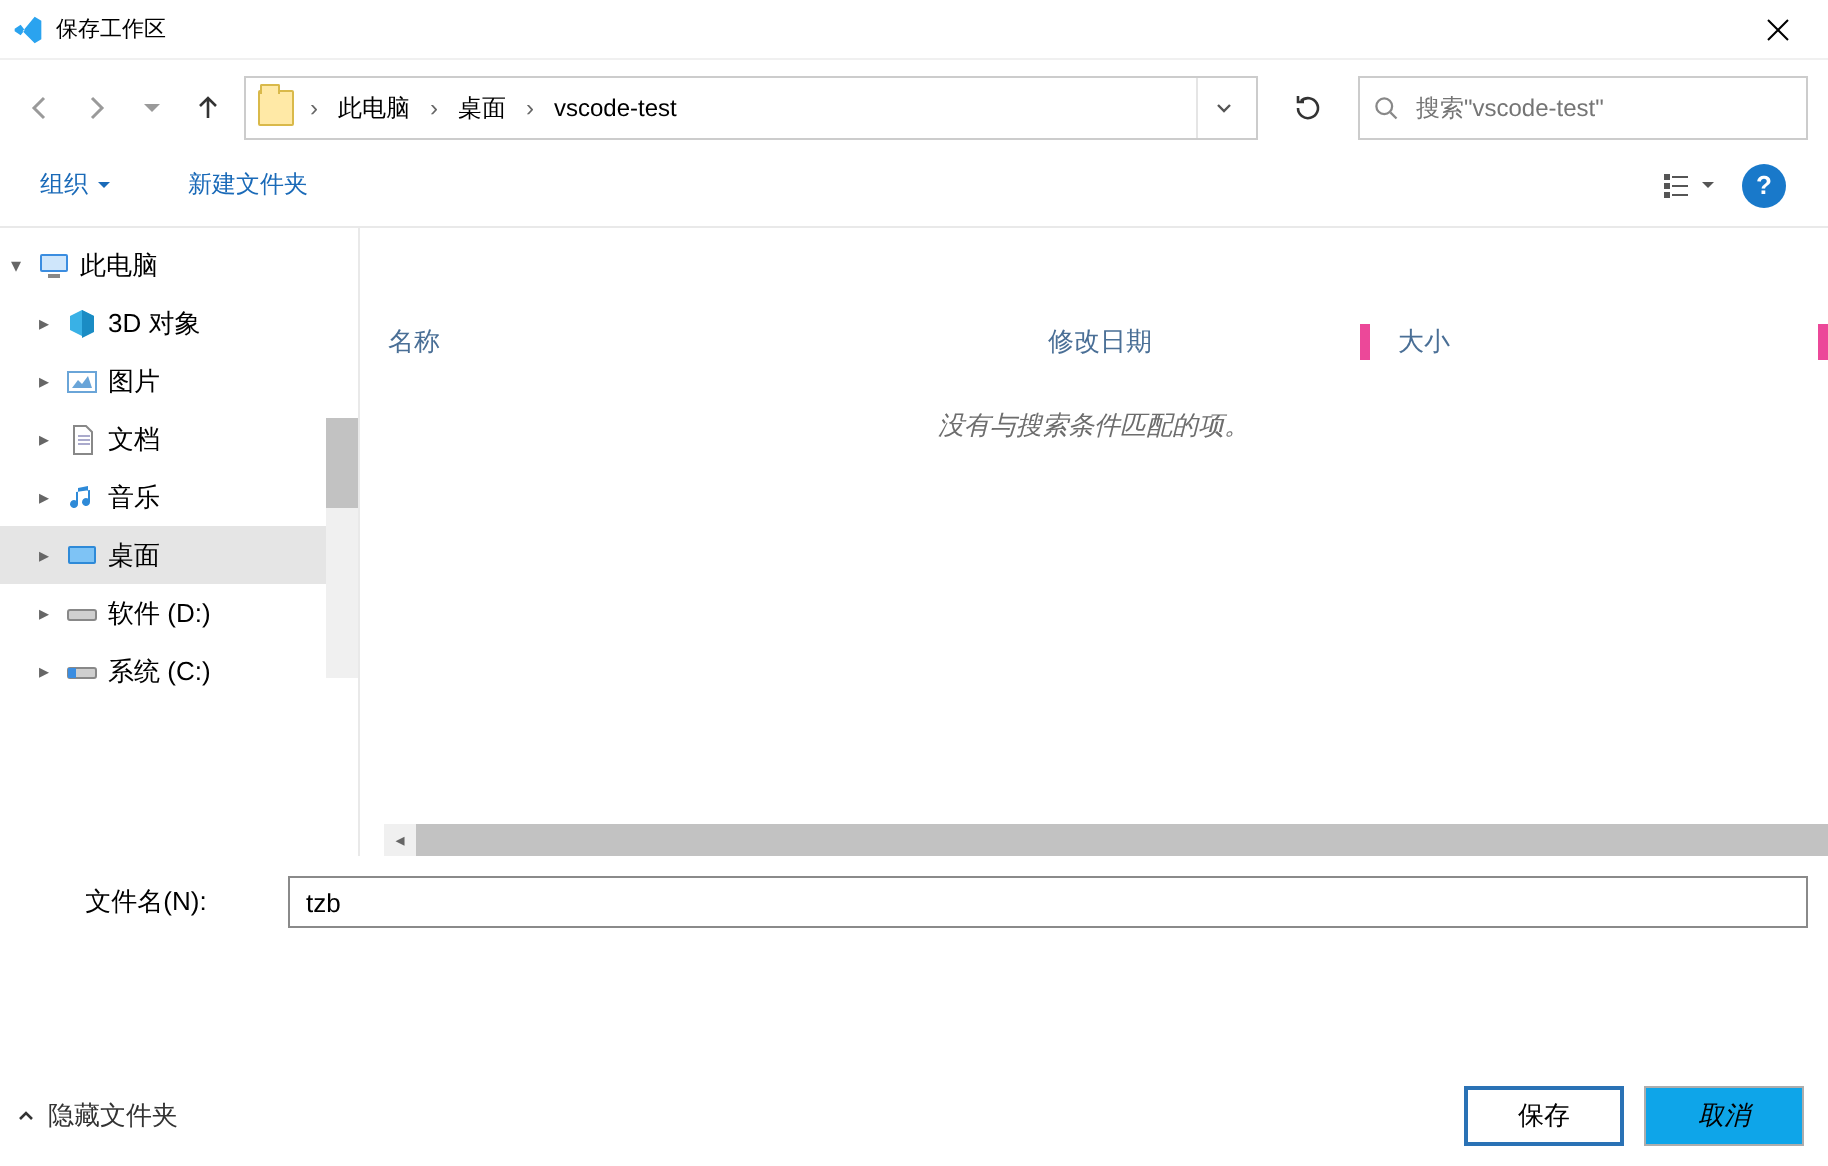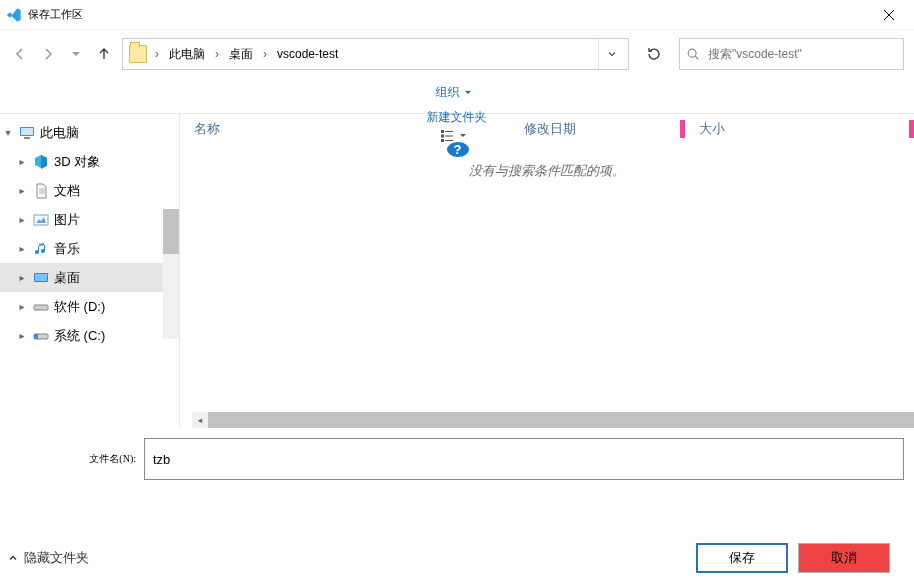--- a/index.html
+++ b/index.html
@@ -20,21 +20,21 @@
   .addrbar .folder-ico::before { content:""; position:absolute; top:-4px; left:0; width:8px; height:4px; background:#ffe9a6; border:1px solid #d9b94a; border-bottom:none; border-radius:1px 1px 0 0; }
   .crumbs { display:flex; align-items:center; gap:2px; padding-left:2px; flex:1; }
   .crumb { padding:4px 6px; }
   .crumb-sep { color:#666; padding:0 2px; }
   .addr-dd { width:26px; height:100%; display:flex; align-items:center; justify-content:center; border-left:1px solid #e5e5e5; color:#555;}
   .refresh { width:34px; height:32px; display:flex; align-items:center; justify-content:center; font-size:14px; }
   .searchbox { width:225px; height:32px; border:1px solid #ccc; display:flex; align-items:center; padding:0 6px; gap:6px; color:#777; }
   .searchbox input { border:none; outline:none; flex:1; font-size:12px; color:#777; }
 
   
-  .toolrow { display:flex; align-items:center; padding:0 21px 8px 14px; height:34px; border-bottom:1px solid #e9e9e9;flex-direction:column; }
+  .toolrow { display:flex; align-items:center; padding:0 21px 8px 14px; height:34px; border-bottom:1px solid #e9e9e9; }
   .toolbtn { color:#1a6ab8; padding:4px 6px; display:flex; align-items:center; gap:4px; }
   .spacer { flex:1; }
   .viewbtn { width:36px; height:24px; display:flex; align-items:center; justify-content:center; gap:2px; color:#333; }
   .help { width:22px; height:22px; border-radius:50%; background:#1979ca; color:#fff; display:flex; align-items:center; justify-content:center; font-size:13px; font-weight:bold; margin-left:8px;}
 
   
   .split { display:flex; height:314px; }
   .tree { width:180px; border-right:1px solid #e9e9e9; padding-top:4px; overflow:hidden; position:relative; }
   .tree-row { display:flex; align-items:center; height:29px; padding-left:2px; gap:4px; }
   .tree-row.depth1 { padding-left:16px; }
@@ -42,43 +42,43 @@
   .exp { width:12px; text-align:center; color:#666; font-size:9px; }
   .exp.down::before { content:"▾"; font-size:10px; }
   .exp.right::before { content:"▸"; font-size:10px; }
   .tico { width:18px; height:18px; display:flex; align-items:center; justify-content:center; }
   .tlabel { font-size:13px; }
 
   .tree-scroll-track { position:absolute; right:0; top:95px; width:16px; height:130px; background:#f0f0f0; }
   .tree-scroll-thumb { position:absolute; left:0; top:0; right:0; height:45px; background:#c2c2c2; }
 
   .filepane { flex:1; display:flex; flex-direction:column; position:relative; }
-  .cols { display:flex; height:30px; align-items:center; }
+  .cols { display:flex; height:30px; align-items:center;margin-top:42px; }
   .col { padding:0 14px; color:#4a6f96; font-size:13px; }
   .col.sep { border-right:5px solid #ec4899; }
   .empty-msg { color:#6d6d6d; text-align:center; margin-top:18px; font-size:13px;font-style:italic; }
 
   .hscroll { position:absolute; left:12px; right:0; bottom:0; height:16px; background:#f0f0f0; display:flex; align-items:center; }
   .hscroll-arrow { width:16px; height:16px; display:flex; align-items:center; justify-content:center; color:#666; font-size:9px; }
   .hscroll-thumb { flex:1; height:16px; background:#c2c2c2; margin-right:0; }
 
   
   .form { padding:10px 10px 0 10px; }
   .frow { display:flex; align-items:center; margin-bottom:6px; }
-  .flabel { width:134px; text-align:right; padding-right:8px; font-size:10px;font-family:Liberation Serif, serif; }
-  .finput { flex:1; height:42px; border:1px solid #8a8a8a; padding:0 6px; font-size:13px; display:flex; align-items:center; }
+  .flabel { width:134px; text-align:center; padding-right:8px; font-size:13px; }
+  .finput { flex:1; height:26px; border:1px solid #8a8a8a; padding:0 6px; font-size:13px; display:flex; align-items:center; }
   .finput input { border:none; outline:none; width:100%; font-size:13px; }
   .finput.select { border:1px solid #b5b5b5; color:#333; }
 
   
-  .footer { position:absolute; left:0; right:0; bottom:0; height:50px; display:flex; align-items:center; padding:0 24px 0 8px; }
+  .footer { position:absolute; left:0; right:0; bottom:0; height:50px; display:flex; align-items:center; padding:0 12px 0 8px; }
   .hide-toggle { display:flex; align-items:center; gap:6px; font-size:13px; color:#333; }
-  .btn { width:92px; height:30px; display:flex; align-items:center; justify-content:center; font-size:13px; margin-left:10px; background:#fff; }
+  .btn { width:80px; height:30px; display:flex; align-items:center; justify-content:center; font-size:13px; margin-left:10px; background:#fff; }
   .btn.primary { border:2px solid #2a72b5; }
-  .btn.secondary { border:1px solid #adadad; background:#ef4444; }
+  .btn.secondary { border:1px solid #adadad; background:#0ea5e9;font-style:italic; }
 
   svg { display:block; }
 </style>
 </head>
 <body>
 
 <div class="titlebar">
   <span class="app-icon">
     <svg viewBox="0 0 24 24" width="16" height="16">
         <path fill="#2aa3ef" d="M17 2l5 3v14l-5 3-9-9 9-11zM6.5 8L2 11v2l4.5 3 3-4-3-4z"></path>
@@ -146,21 +146,21 @@
   </div>
 </div>
 
 <div class="toolrow">
   <div class="toolbtn">
       <span>组织</span>
       <svg width="8" height="8" viewBox="0 0 8 8">
         <path fill="#1a6ab8" d="M1 2l3 3 3-3z"></path>
       </svg>
     </div>
-  <div class="toolbtn" style="margin-left:6px">新建文件夹</div>
+  <div class="toolbtn" style="margin-left:26px">新建文件夹</div>
   <div class="spacer"></div>
   <div class="viewbtn">
     <svg width="16" height="12" viewBox="0 0 16 12">
         <rect x="0" y="0" width="3" height="3" fill="#555"></rect>
         <rect x="4" y="1" width="8" height="1" fill="#555"></rect>
         <rect x="0" y="4.5" width="3" height="3" fill="#555"></rect>
         <rect x="4" y="5.5" width="8" height="1" fill="#555"></rect>
         <rect x="0" y="9" width="3" height="3" fill="#555"></rect>
         <rect x="4" y="10" width="8" height="1" fill="#555"></rect>
       </svg>
@@ -191,35 +191,35 @@
             <path fill="#39b1e6" d="M8 1l6 3v7l-6 3-6-3V4z"></path>
             <path fill="#1a8cc4" d="M8 1v14l6-3V4z"></path>
           </svg>
         </span>
         <span class="tlabel">3D 对象</span>
       </div>
     <div class="tree-row depth1">
         <span class="exp right"></span>
         <span class="tico">
           <svg width="16" height="16" viewBox="0 0 16 16">
+            <rect x="1" y="3" width="14" height="10" fill="#fff" stroke="#6aa5d8"></rect>
+            <path fill="#6aa5d8" d="M3 11l3-4 2 2 3-4 2 6z"></path>
+          </svg>
+        </span>
+        <span class="tlabel">图片</span>
+      </div>
+    <div class="tree-row depth1">
+        <span class="exp right"></span>
+        <span class="tico">
+          <svg width="16" height="16" viewBox="0 0 16 16">
             <path fill="#fff" stroke="#888" d="M4 1h6l3 3v11H4z"></path>
             <path stroke="#aac" d="M6 6h6M6 8h6M6 10h6"></path>
           </svg>
         </span>
         <span class="tlabel">文档</span>
-      </div>
-    <div class="tree-row depth1">
-        <span class="exp right"></span>
-        <span class="tico">
-          <svg width="16" height="16" viewBox="0 0 16 16">
-            <rect x="1" y="3" width="14" height="10" fill="#fff" stroke="#6aa5d8"></rect>
-            <path fill="#6aa5d8" d="M3 11l3-4 2 2 3-4 2 6z"></path>
-          </svg>
-        </span>
-        <span class="tlabel">图片</span>
       </div>
     <div class="tree-row depth1">
         <span class="exp right"></span>
         <span class="tico">
           <svg width="16" height="16" viewBox="0 0 16 16">
             <path fill="#2e8ad8" d="M6 3v8a2 2 0 1 1-1-1.7V5l7-1v6a2 2 0 1 1-1-1.7V2z"></path>
           </svg>
         </span>
         <span class="tlabel">音乐</span>
       </div>

